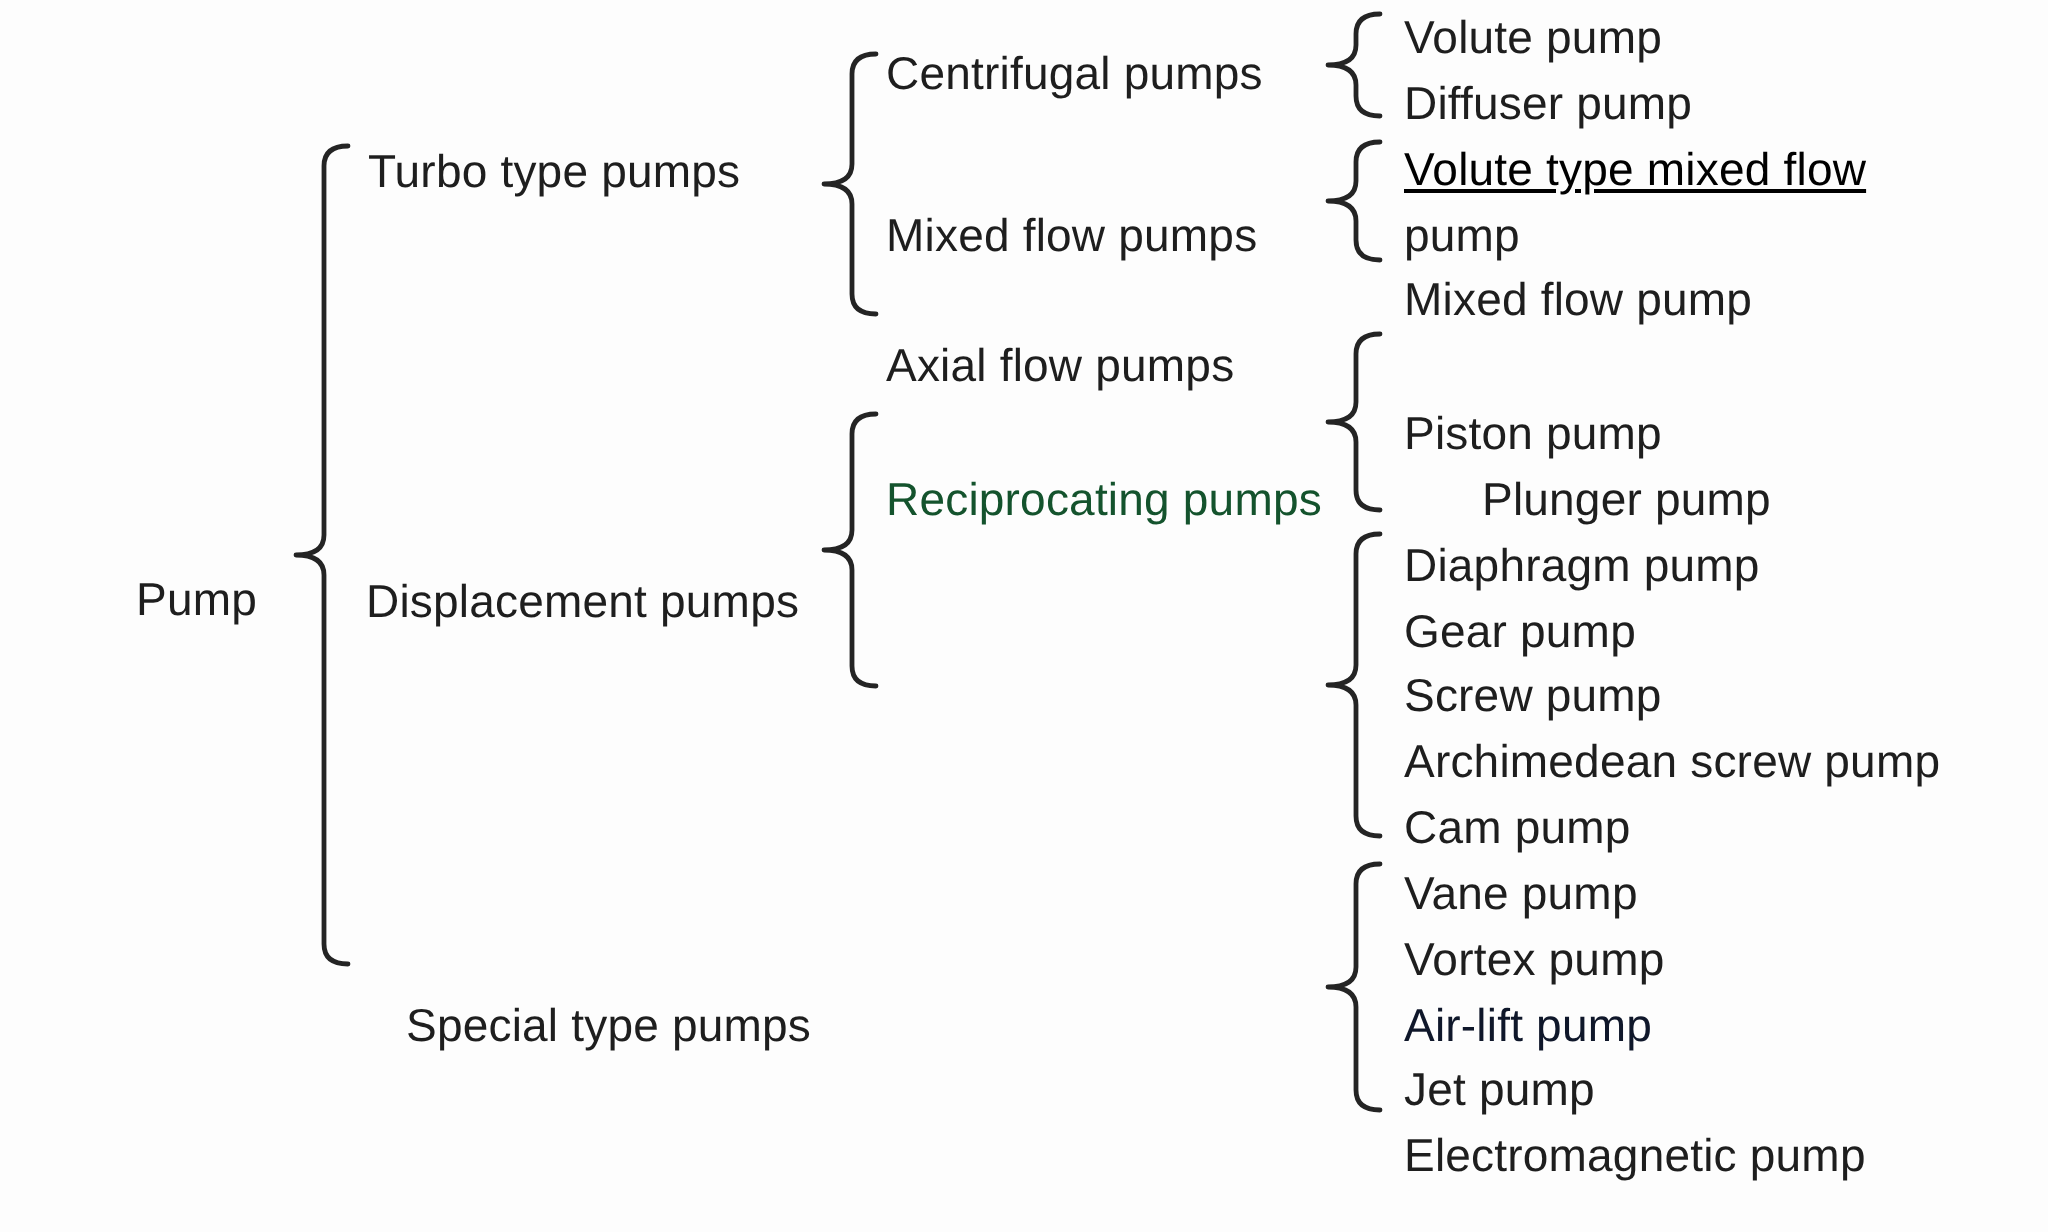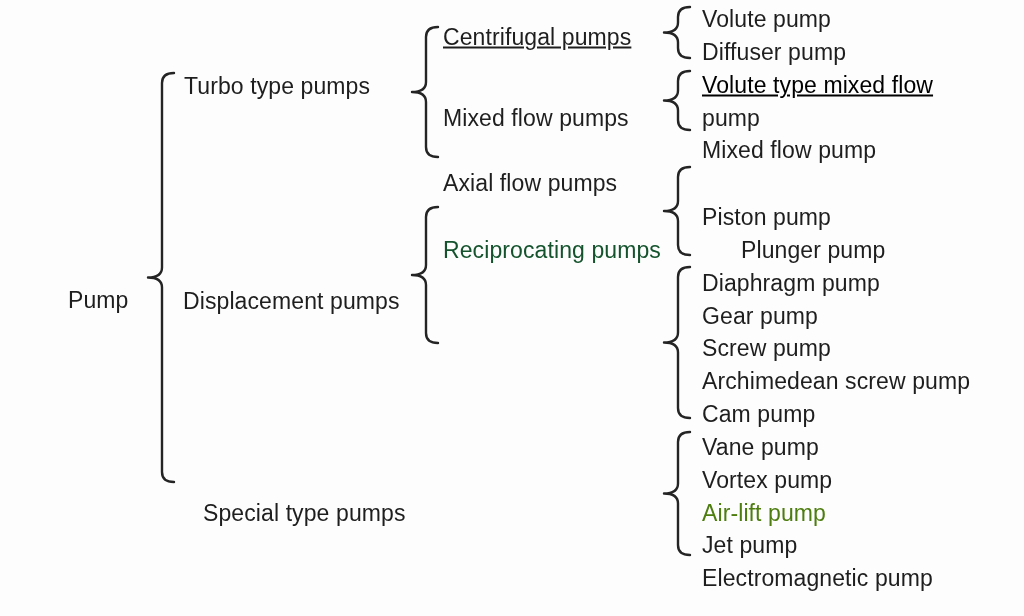--- a/index.html
+++ b/index.html
@@ -51,35 +51,35 @@
       <path d="M 690 71 Q 678 71 678 81 L 678 90.5 Q 678 100.5 664 100.5 Q 678 100.5 678 110.5 L 678 120 Q 678 130 690 130" fill="none" stroke="#242424" stroke-width="2.4" stroke-linecap="round" stroke-linejoin="round"></path>
       <path d="M 690 167 Q 678 167 678 177 L 678 201 Q 678 211 664 211 Q 678 211 678 221 L 678 245 Q 678 255 690 255" fill="none" stroke="#242424" stroke-width="2.4" stroke-linecap="round" stroke-linejoin="round"></path>
       <path d="M 690 267 Q 678 267 678 277 L 678 332.5 Q 678 342.5 664 342.5 Q 678 342.5 678 352.5 L 678 408 Q 678 418 690 418" fill="none" stroke="#242424" stroke-width="2.4" stroke-linecap="round" stroke-linejoin="round"></path>
       <path d="M 690 432 Q 678 432 678 442 L 678 483.5 Q 678 493.5 664 493.5 Q 678 493.5 678 503.5 L 678 545 Q 678 555 690 555" fill="none" stroke="#242424" stroke-width="2.4" stroke-linecap="round" stroke-linejoin="round"></path>
     </svg>
   <div class="labels" id="label-layer">
       <div class="lbl" style="left: 68px; top: 300px; color: rgb(30, 30, 30);">Pump</div>
       <div class="lbl" style="left: 184px; top: 86px; color: rgb(30, 30, 30);">Turbo type pumps</div>
       <div class="lbl" style="left: 183px; top: 301px; color: rgb(30, 30, 30);">Displacement pumps</div>
       <div class="lbl" style="left: 183px; top: 513px; color: rgb(30, 30, 30); margin-left: 20px;">Special type pumps</div>
-      <div class="lbl" style="left: 443px; top: 37px; color: rgb(30, 30, 30); text-decoration: underline;">Centrifugal pumps</div>
+      <div class="lbl" style="left: 443px; top: 37px; color: rgb(30, 30, 30);">Centrifugal pumps</div>
       <div class="lbl" style="left: 443px; top: 118px; color: rgb(30, 30, 30);">Mixed flow pumps</div>
       <div class="lbl" style="left: 443px; top: 183px; color: rgb(30, 30, 30);">Axial flow pumps</div>
       <div class="lbl" style="left: 443px; top: 250px; color: #14532d;">Reciprocating pumps</div>
       <div class="lbl" style="left: 702px; top: 19px; color: rgb(30, 30, 30);">Volute pump</div>
       <div class="lbl" style="left: 702px; top: 52px; color: rgb(30, 30, 30);">Diffuser pump</div>
       <div class="lbl" style="left: 702px; top: 85px; color: #000000; text-decoration: underline;">Volute type mixed flow</div>
       <div class="lbl" style="left: 702px; top: 118px; color: rgb(30, 30, 30);">pump</div>
       <div class="lbl" style="left: 702px; top: 150px; color: rgb(30, 30, 30);">Mixed flow pump</div>
       <div class="lbl" style="left: 702px; top: 217px; color: rgb(30, 30, 30);">Piston pump</div>
       <div class="lbl" style="left: 702px; top: 250px; color: rgb(30, 30, 30); margin-left: 39px;">Plunger pump</div>
       <div class="lbl" style="left: 702px; top: 283px; color: rgb(30, 30, 30);">Diaphragm pump</div>
       <div class="lbl" style="left: 702px; top: 316px; color: rgb(30, 30, 30);">Gear pump</div>
       <div class="lbl" style="left: 702px; top: 348px; color: rgb(30, 30, 30);">Screw pump</div>
       <div class="lbl" style="left: 702px; top: 381px; color: rgb(30, 30, 30);">Archimedean screw pump</div>
       <div class="lbl" style="left: 702px; top: 414px; color: rgb(30, 30, 30);">Cam pump</div>
       <div class="lbl" style="left: 702px; top: 447px; color: rgb(30, 30, 30);">Vane pump</div>
       <div class="lbl" style="left: 702px; top: 480px; color: rgb(30, 30, 30);">Vortex pump</div>
-      <div class="lbl" style="left: 702px; top: 513px; color: #4d7c0f;">Air-lift pump</div>
+      <div class="lbl" style="left: 702px; top: 513px; color: #0f172a;">Air-lift pump</div>
       <div class="lbl" style="left: 702px; top: 545px; color: rgb(30, 30, 30);">Jet pump</div>
       <div class="lbl" style="left: 702px; top: 578px; color: rgb(30, 30, 30);">Electromagnetic pump</div>
     </div>
 </div>
 
 </body></html>

